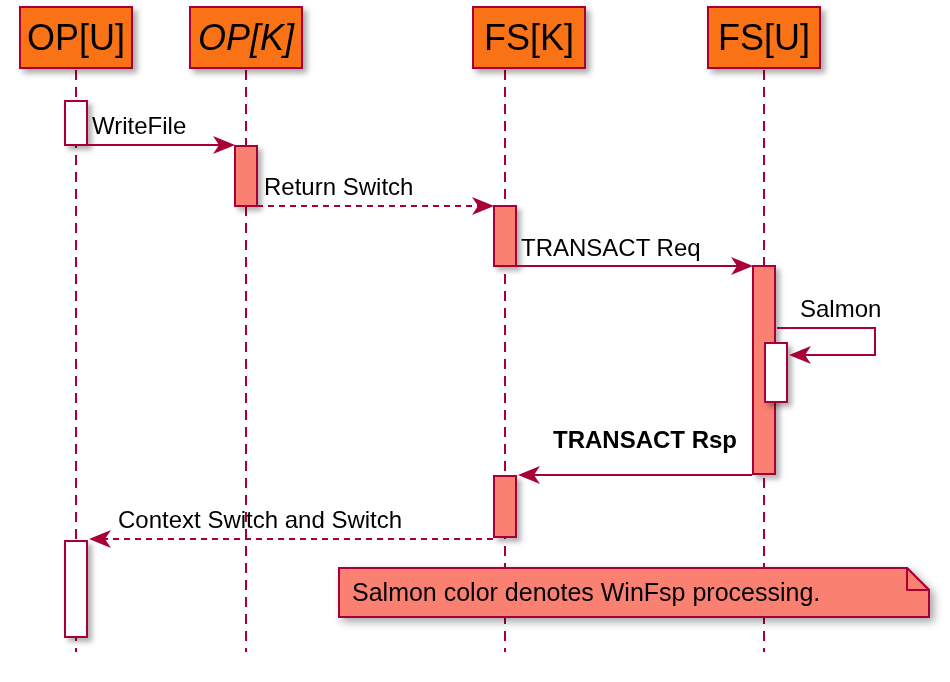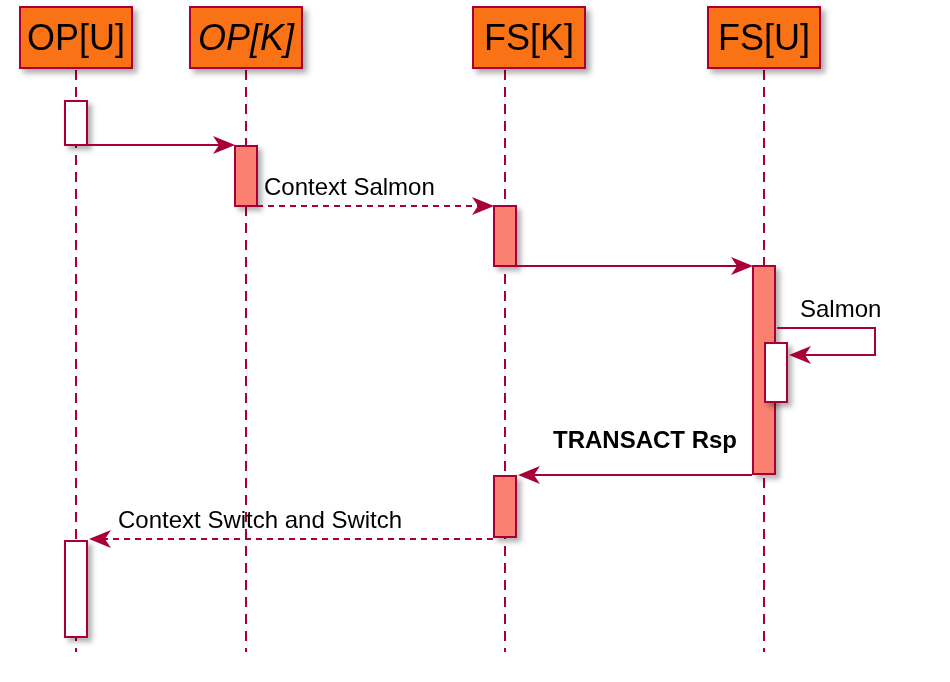--- a/index.html
+++ b/index.html
@@ -107,19 +107,28 @@
   <div class="pbox pbox-2">
     <span>OP[K]</span>
   </div>
   <div class="pbox pbox-3">
     <span>FS[K]</span>
   </div>
   <div class="pbox pbox-4">
     <span>FS[U]</span>
   </div>
 
-  <div class="mlabel ml-2">Context Salmon</div>
+  <div class="mlabel ml-1">WriteFile</div>
+  <div class="mlabel ml-2">Return Switch</div>
+  <div class="mlabel ml-3">TRANSACT Req</div>
   <div class="mlabel ml-4">Salmon</div>
   <div class="mlabel ml-5">TRANSACT Rsp</div>
   <div class="mlabel ml-6">Context Switch and Switch</div>
 
+  <div class="note">
+    <svg width="592" height="51" viewBox="0 0 592 51">
+      <polygon points="1,1 569,1 591,23 591,50 1,50" fill="#fa8072" stroke="#a80036" stroke-width="2"></polygon>
+      <path d="M569,1 L569,23 L591,23 Z" fill="#fa8072" stroke="#a80036" stroke-width="2" stroke-linejoin="round"></path>
+    </svg>
+    <div class="note-text">Salmon color denotes WinFsp processing.</div>
+  </div>
 
 </div>
 
 </body></html>

